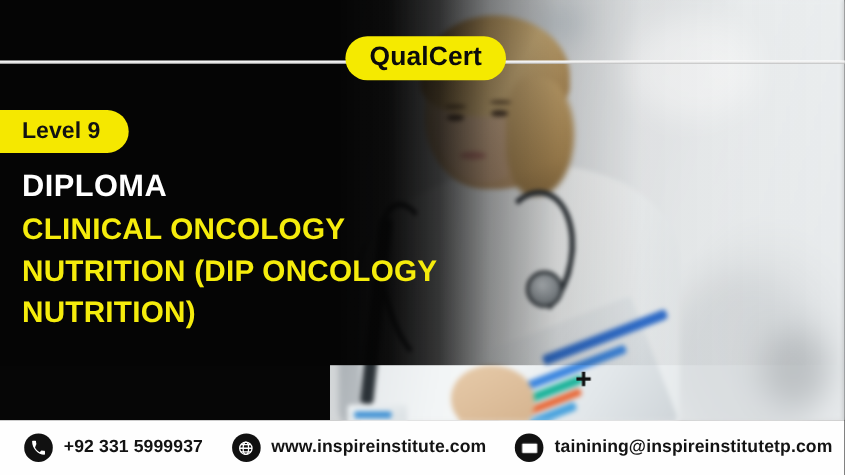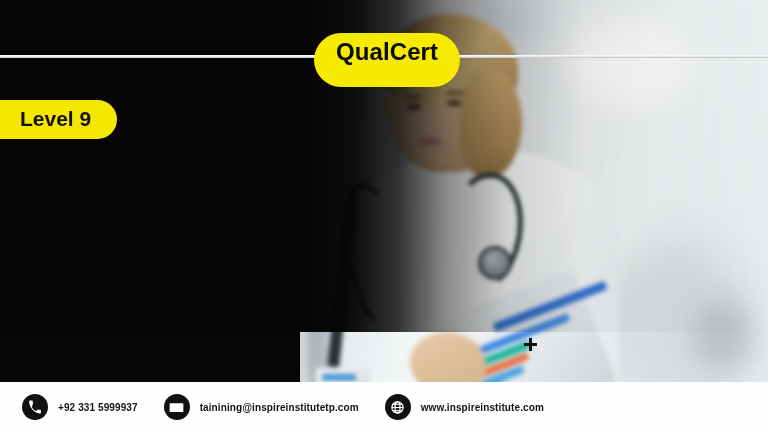--- a/index.html
+++ b/index.html
@@ -152,21 +152,21 @@
 
   
   .divider {
     position:absolute; left:0; top:55px; width:768px; height:3px;
     background:linear-gradient(180deg,#ffffff 0%, #e8e8e8 55%, #b9b9b9 100%);
   }
 
   
   .brand-pill {
     position:absolute; left:314px; top:33px;
-    padding:7px 22px 23px;
+    padding:7px 22px 9px;
     background:#f5ea00;
     border-radius:28px;
     color:#0b0b0b;
     font-size:24px; font-weight:bold; letter-spacing:.1px;
     line-height:1;
   }
 
   
   .level-pill {
     position:absolute; left:0; top:100px;
@@ -206,21 +206,21 @@
   .c-icon {
     width:26px; height:26px; border-radius:50%;
     background:#111111;
     display:flex; align-items:center; justify-content:center;
     flex:0 0 auto;
   }
   .c-icon svg { display:block; }
   .c-text {
     margin-left:10px;
     color:#131313;
-    font-size:10px; font-weight:bold;
+    font-size:16px; font-weight:bold;
     white-space:nowrap;
     letter-spacing:.1px;
   }
 
   
   .cursor {
     position:absolute; left:524px; top:338px;
     width:13px; height:13px;
   }
   .cursor::before, .cursor::after {
@@ -274,50 +274,54 @@
     <div class="photo-soft"></div>
     <div class="scrim"></div>
   </div>
 
   <div class="divider"></div>
 
   <div class="brand-pill">QualCert</div>
 
   <div class="level-pill">Level 9</div>
 
+  <div class="headings">
+    <div class="course-type">DIPLOMA</div>
+    <div class="course-title">CLINICAL ONCOLOGY NUTRITION (DIP ONCOLOGY NUTRITION)</div>
+  </div>
 
   <div class="cursor"></div>
 
   <div class="footer">
 
     <div class="contact">
       <span class="c-icon">
         <svg width="14" height="14" viewBox="0 0 24 24" fill="#ffffff">
           <path d="M6.6 10.8c1.6 3.1 4.1 5.6 7.2 7.2l2.4-2.4c.3-.3.7-.4 1.1-.3 1.2.4 2.5.6 3.8.6.6 0 1 .4 1 1V21c0 .6-.4 1-1 1C11.6 22 2 12.4 2 1c0-.6.4-1 1-1h4.1c.6 0 1 .4 1 1 0 1.3.2 2.6.6 3.8.1.4 0 .8-.3 1.1L6.6 10.8z" transform="translate(0,1)"></path>
         </svg>
       </span>
       <span class="c-text">+92 331 5999937</span>
-    </div>
-
-    <div class="contact">
-      <span class="c-icon">
-        <svg width="15" height="15" viewBox="0 0 24 24" fill="#ffffff">
-          <path d="M2 5h20c.6 0 1 .4 1 1v12c0 .6-.4 1-1 1H2c-.6 0-1-.4-1-1V6c0-.6.4-1 1-1zm10 8.1L3.3 6.8h17.4L12 13.1z"></path>
-        </svg>
-      </span>
-      <span class="c-text">tainining@inspireinstitutetp.com</span>
     </div>
 
     <div class="contact">
       <span class="c-icon">
         <svg width="15" height="15" viewBox="0 0 24 24" fill="none" stroke="#ffffff" stroke-width="1.9">
           <circle cx="12" cy="12" r="9"></circle>
           <ellipse cx="12" cy="12" rx="4" ry="9"></ellipse>
           <line x1="3" y1="12" x2="21" y2="12"></line>
           <line x1="4.6" y1="6.8" x2="19.4" y2="6.8"></line>
           <line x1="4.6" y1="17.2" x2="19.4" y2="17.2"></line>
         </svg>
       </span>
       <span class="c-text">www.inspireinstitute.com</span>
     </div>
 
+    <div class="contact">
+      <span class="c-icon">
+        <svg width="15" height="15" viewBox="0 0 24 24" fill="#ffffff">
+          <path d="M2 5h20c.6 0 1 .4 1 1v12c0 .6-.4 1-1 1H2c-.6 0-1-.4-1-1V6c0-.6.4-1 1-1zm10 8.1L3.3 6.8h17.4L12 13.1z"></path>
+        </svg>
+      </span>
+      <span class="c-text">tainining@inspireinstitutetp.com</span>
+    </div>
+
   </div>
 </div>
 
 </body></html>

